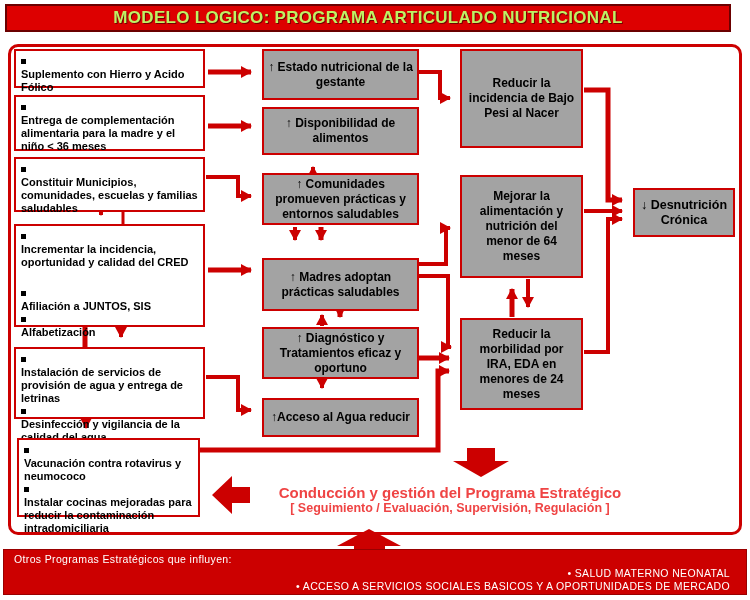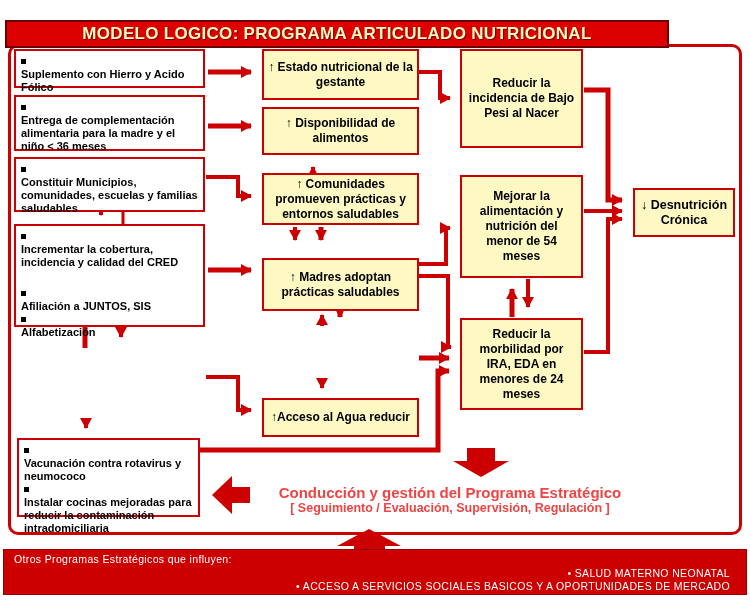--- a/index.html
+++ b/index.html
@@ -1,33 +1,33 @@
 <!DOCTYPE html>
 <html><head>
 <meta charset="utf-8">
 <style>
   html,body{margin:0;padding:0;background:#fff;}
   #canvas{position:relative;width:750px;height:600px;background:#fff;overflow:hidden;
           font-family:"Liberation Sans",sans-serif;}
   
-  .title-banner{position:absolute;left:5px;top:4px;width:664px;height:28px;background:#dd0000;
+  .title-banner{position:absolute;left:5px;top:4px;width:726px;height:28px;background:#dd0000;
     border:2px solid #6b0000;box-sizing:border-box;display:flex;align-items:center;justify-content:center;
-    color:#fef9c3;font-weight:bold;font-size:17px;letter-spacing:.3px;z-index:3;
-    text-shadow:1px 1px 0 rgba(60,0,0,.65);margin-top:16px;}
+    color:#bef264;font-weight:bold;font-size:17px;letter-spacing:.3px;z-index:3;
+    text-shadow:1px 1px 0 rgba(60,0,0,.65);}
   
   .frame{position:absolute;left:8px;top:44px;width:734px;height:491px;border:3px solid #cc0000;
     border-radius:10px;box-sizing:border-box;z-index:0;}
   
   #connectors{position:absolute;left:0;top:0;z-index:1;pointer-events:none;}
   
   .lbox{position:absolute;background:#fff;border:2px solid #cc0000;box-sizing:border-box;
     padding:4px 2px 2px 5px;font-weight:bold;font-size:11px;line-height:13px;color:#000;z-index:2;}
   .li{display:flex;gap:4px;flex-direction:column;}
   .sq{flex:0 0 auto;width:5px;height:5px;background:#000;margin-top:4px;}
-  .mbox{position:absolute;background:#fef9c3;border:2px solid #cc0000;box-sizing:border-box;
+  .mbox{position:absolute;background:#a3a3a3;border:2px solid #cc0000;box-sizing:border-box;
     display:flex;align-items:center;justify-content:center;text-align:center;
     font-weight:bold;font-size:12px;line-height:15px;color:#000;padding:4px 4px;z-index:2;}
   
   .mgmt{position:absolute;left:225px;top:484px;width:450px;text-align:center;color:#ef4444;z-index:2;}
   .mgmt .l1{font-weight:bold;font-size:15px;line-height:17px;}
   .mgmt .l2{font-weight:bold;font-size:12.5px;line-height:15px;}
   
   .footer{position:absolute;left:3px;top:549px;width:744px;height:46px;background:#cc0000;
     border:1px solid #990000;box-sizing:border-box;color:#fff;z-index:2;
     padding:3px 16px 0 10px;font-size:10.5px;line-height:13px;letter-spacing:.35px;}
@@ -108,29 +108,39 @@
   </div>
   <div class="lbox" style="left:14px;top:157px;width:191px;height:55px">
     <div class="li">
         <span class="sq"></span>
         <span>Constituir Municipios, comunidades, escuelas y familias saludables</span>
       </div>
   </div>
   <div class="lbox" style="left:14px;top:224px;width:191px;height:103px">
     <div class="li">
         <span class="sq"></span>
-        <span>Incrementar la cobertura, incidencia y calidad del CRED</span>
+        <span>Incrementar la incidencia, oportunidad y calidad del CRED</span>
       </div>
     <div class="li" style="margin-top:18px">
         <span class="sq"></span>
         <span>Afiliación a JUNTOS, SIS</span>
       </div>
     <div class="li">
         <span class="sq"></span>
         <span>Alfabetización</span>
+      </div>
+  </div>
+  <div class="lbox" style="left:14px;top:347px;width:191px;height:72px">
+    <div class="li">
+        <span class="sq"></span>
+        <span>Instalación de servicios de provisión de agua y entrega de letrinas</span>
+      </div>
+    <div class="li">
+        <span class="sq"></span>
+        <span>Desinfección y vigilancia de la calidad del agua</span>
       </div>
   </div>
   <div class="lbox" style="left:17px;top:438px;width:183px;height:79px">
     <div class="li">
         <span class="sq"></span>
         <span>Vacunación contra rotavirus y neumococo</span>
       </div>
     <div class="li">
         <span class="sq"></span>
         <span>Instalar cocinas mejoradas para reducir la contaminación intradomiciliaria</span>
@@ -142,29 +152,32 @@
   </div>
   <div class="mbox" style="left:262px;top:107px;width:157px;height:48px">
     <span>↑ Disponibilidad de alimentos</span>
   </div>
   <div class="mbox" style="left:262px;top:173px;width:157px;height:52px">
     <span>↑ Comunidades promueven prácticas y entornos saludables</span>
   </div>
   <div class="mbox" style="left:262px;top:258px;width:157px;height:53px">
     <span>↑ Madres adoptan prácticas saludables</span>
   </div>
+  <div class="mbox" style="left:262px;top:327px;width:157px;height:52px">
+    <span>↑ Diagnóstico y Tratamientos eficaz y oportuno</span>
+  </div>
   <div class="mbox" style="left:262px;top:398px;width:157px;height:39px">
     <span>↑Acceso al Agua reducir</span>
   </div>
 
   <div class="mbox" style="left:460px;top:49px;width:123px;height:99px">
     <span>Reducir la incidencia de Bajo Pesi al Nacer</span>
   </div>
   <div class="mbox" style="left:460px;top:175px;width:123px;height:103px">
-    <span>Mejorar la alimentación y nutrición del menor de 54 meses</span>
+    <span>Mejorar la alimentación y nutrición del menor de 64 meses</span>
   </div>
   <div class="mbox" style="left:460px;top:318px;width:123px;height:92px">
     <span>Reducir la morbilidad por IRA, EDA en menores de 24 meses</span>
   </div>
 
   <div class="mbox" style="left:633px;top:188px;width:102px;height:49px;font-size:12.5px">
     <span>↓ Desnutrición Crónica</span>
   </div>
 
   <div class="mgmt">

